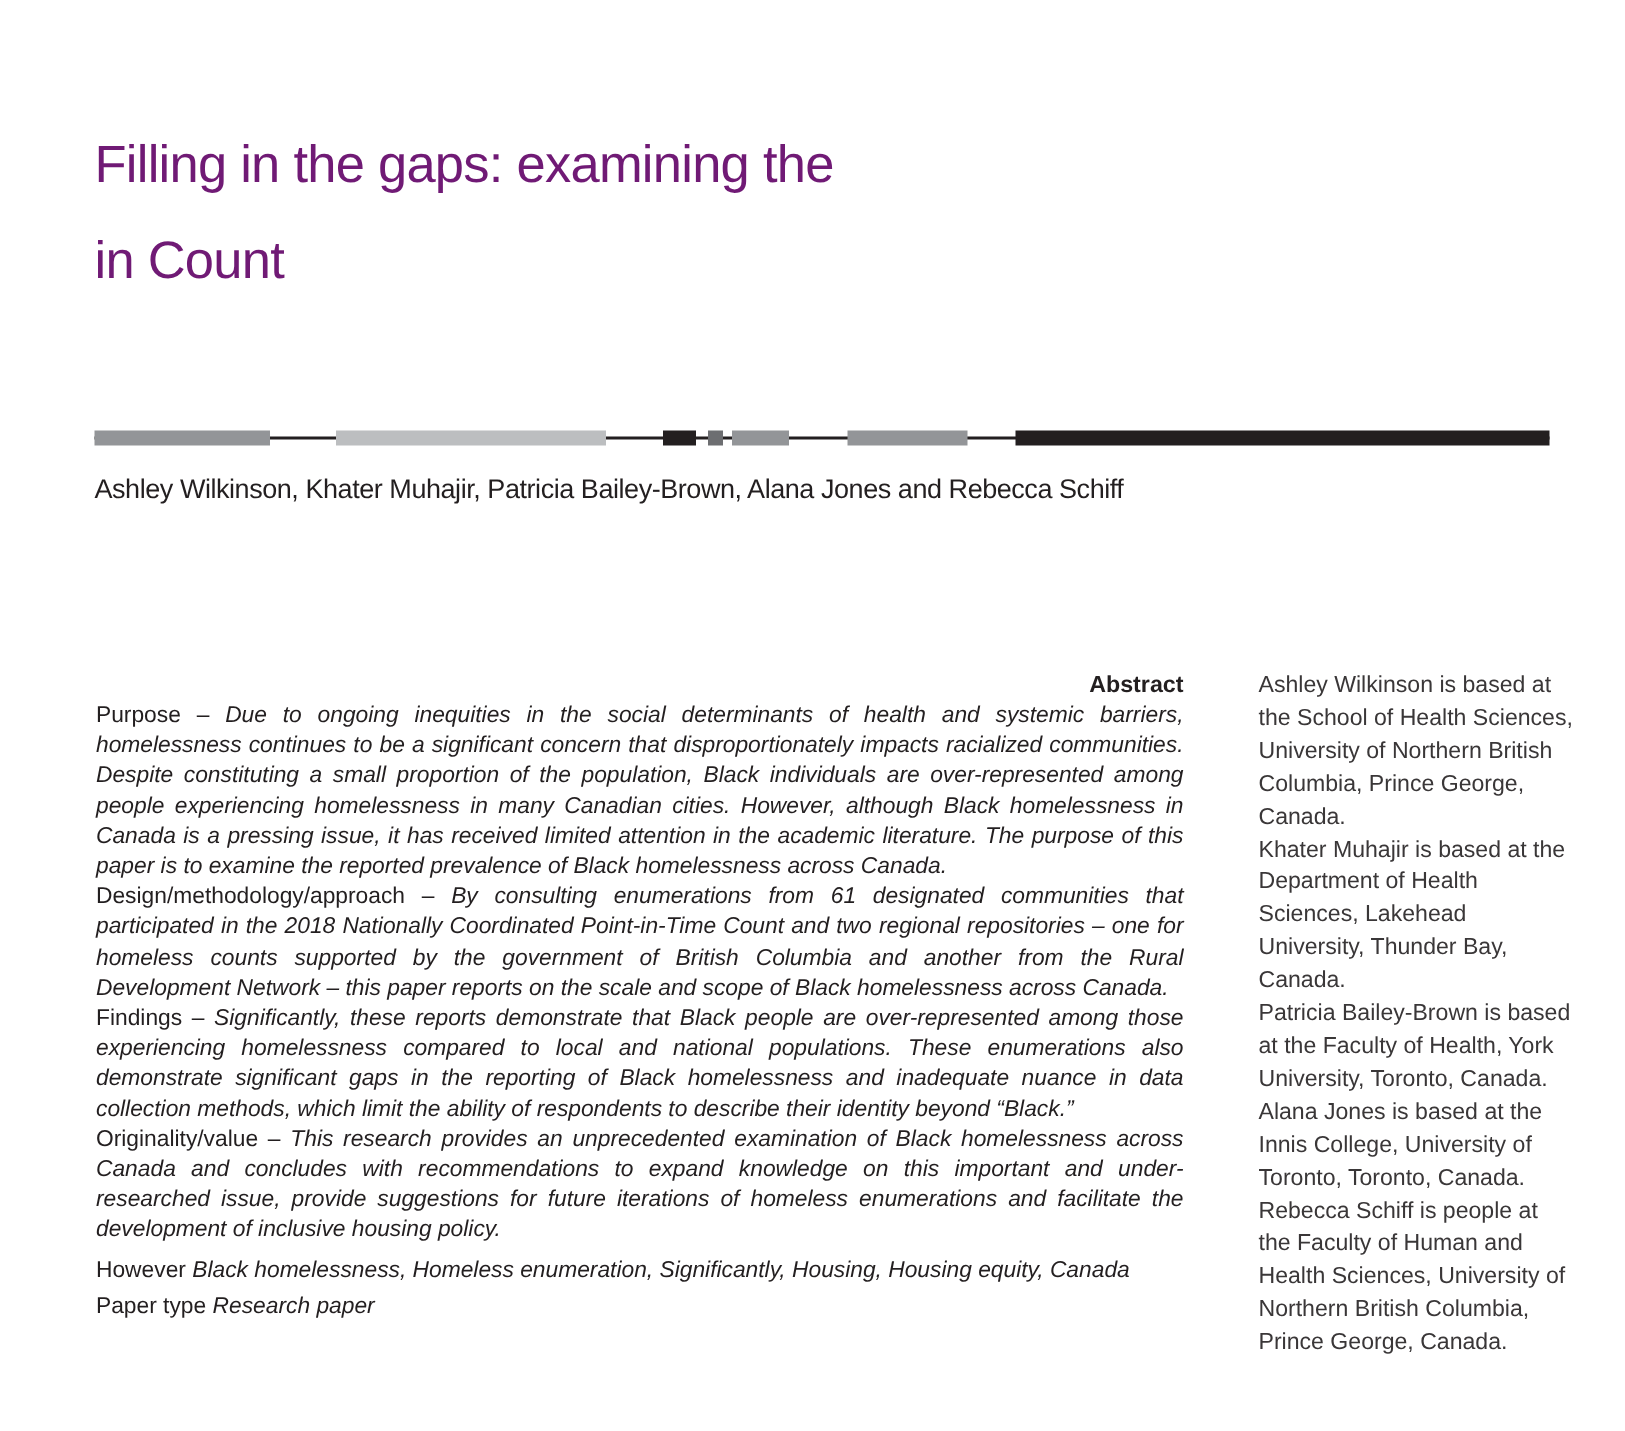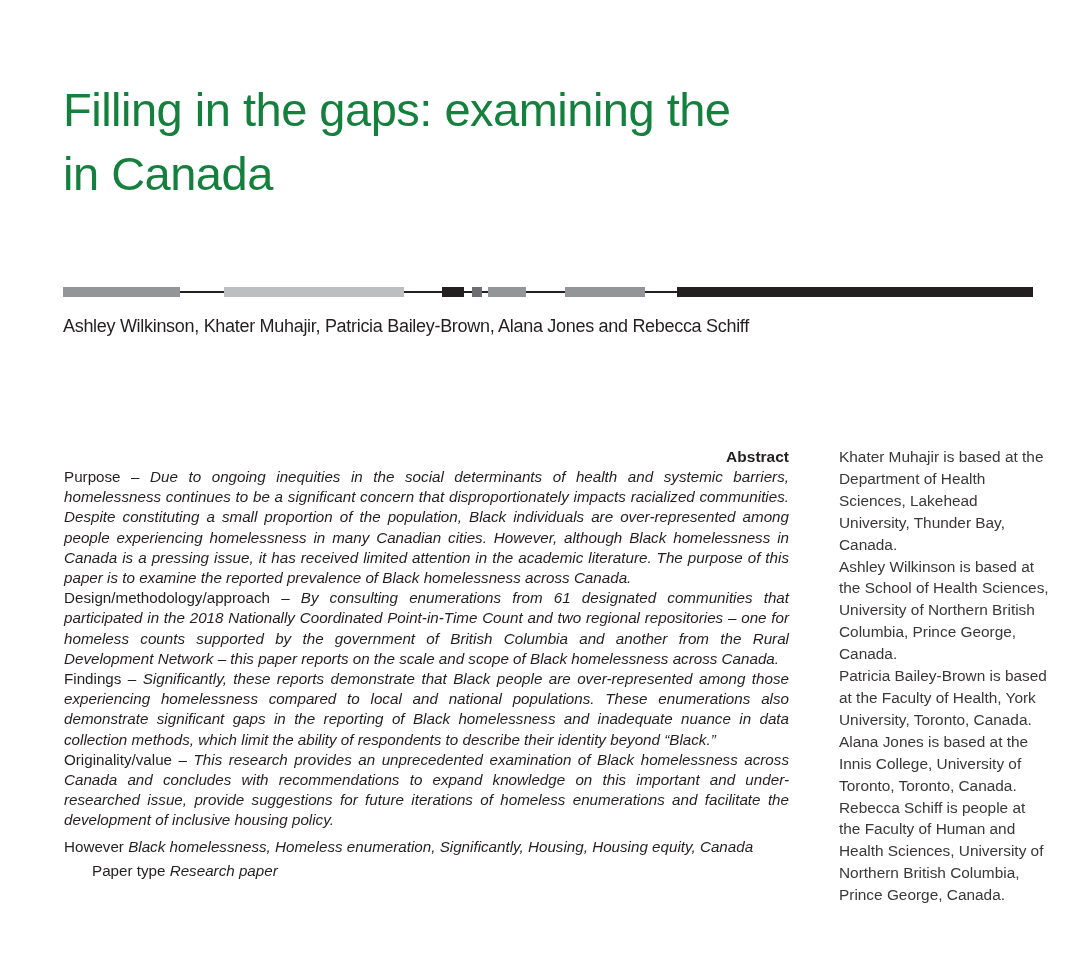--- a/index.html
+++ b/index.html
@@ -1,39 +1,39 @@
 <!DOCTYPE html>
 <html><head>
 <meta charset="utf-8">
 <style>
   html, body { margin:0; padding:0; background:#ffffff; }
   body { width:1083px; height:954px; position:relative; overflow:hidden; font-family:"Liberation Sans", sans-serif; color:#231f20; }
-  .title { position:absolute; left:63px; top:78px; width:880px; font-size:47px; line-height:64px; font-weight:normal; letter-spacing:-0.5px; color:#15803d; margin:0; }
+  .title { position:absolute; left:63px; top:78px; width:880px; font-size:35px; line-height:64px; font-weight:normal; letter-spacing:-0.5px; color:#701a75; margin:0; }
   .title span { display:block; }
   .rule { position:absolute; left:63px; top:287px; width:970px; height:10px; }
   .rule .thin { position:absolute; top:4px; height:2px; background:#231f20; }
   .rule .seg { position:absolute; top:0; height:10px; }
   .authors { position:absolute; left:63px; top:316px; font-size:18px; letter-spacing:-0.3px; color:#231f20; white-space:nowrap; }
   .abstract { position:absolute; left:64px; top:447px; width:725px; font-size:15.2px; line-height:20.2px; color:#231f20; }
   .abstract h2 { margin:0; font-size:15.5px; font-weight:bold; line-height:20px;text-align:right; }
   .abstract p { margin:0 0 0 0; text-align:justify; }
   .abstract p.sec { margin-top:0; }
   .abstract .lbl { font-weight:normal; font-style:normal; }
   .abstract .txt { font-style:italic; }
   .abstract p.kw { margin-top:6px; }
-  .abstract p.pt { margin-top:4px;margin-left:28px; }
+  .abstract p.pt { margin-top:4px; }
   .affil { position:absolute; left:839px; top:446px; width:210px; font-size:15.4px; line-height:21.9px; color:#3a3738; }
   .affil p { margin:0; }
 </style>
 </head>
 <body>
 
 <h1 class="title">
   <span>Filling in the gaps: examining the</span>
-  <span>in Canada</span>
+  <span>in Count</span>
 </h1>
 
 <div class="rule">
   <div class="thin" style="left: 0px; width: 970px; background: rgb(35, 31, 32);"></div>
   <div class="seg" style="left: 0px; width: 117px; background: rgb(147, 149, 152);"></div>
   <div class="seg" style="left: 161px; width: 180px; background: rgb(188, 190, 192);"></div>
   <div class="seg" style="left: 379px; width: 22px; background: rgb(35, 31, 32);"></div>
   <div class="seg" style="left: 409px; width: 10px; background: rgb(109, 110, 113);"></div>
   <div class="seg" style="left: 425px; width: 38px; background: rgb(147, 149, 152);"></div>
   <div class="seg" style="left: 502px; width: 80px; background: rgb(147, 149, 152);"></div>
@@ -46,18 +46,18 @@
   <h2>Abstract</h2>
   <p class="sec"><span class="lbl">Purpose</span><span> – </span><span class="txt">Due to ongoing inequities in the social determinants of health and systemic barriers, homelessness continues to be a significant concern that disproportionately impacts racialized communities. Despite constituting a small proportion of the population, Black individuals are over-represented among people experiencing homelessness in many Canadian cities. However, although Black homelessness in Canada is a pressing issue, it has received limited attention in the academic literature. The purpose of this paper is to examine the reported prevalence of Black homelessness across Canada.</span></p>
   <p class="sec"><span class="lbl">Design/methodology/approach</span><span> – </span><span class="txt">By consulting enumerations from 61 designated communities that participated in the 2018 Nationally Coordinated Point-in-Time Count and two regional repositories – one for homeless counts supported by the government of British Columbia and another from the Rural Development Network – this paper reports on the scale and scope of Black homelessness across Canada.</span></p>
   <p class="sec"><span class="lbl">Findings</span><span> – </span><span class="txt">Significantly, these reports demonstrate that Black people are over-represented among those experiencing homelessness compared to local and national populations. These enumerations also demonstrate significant gaps in the reporting of Black homelessness and inadequate nuance in data collection methods, which limit the ability of respondents to describe their identity beyond “Black.”</span></p>
   <p class="sec"><span class="lbl">Originality/value</span><span> – </span><span class="txt">This research provides an unprecedented examination of Black homelessness across Canada and concludes with recommendations to expand knowledge on this important and under-researched issue, provide suggestions for future iterations of homeless enumerations and facilitate the development of inclusive housing policy.</span></p>
   <p class="kw"><span class="lbl">However</span> <span class="txt">Black homelessness, Homeless enumeration, Significantly, Housing, Housing equity, Canada</span></p>
   <p class="pt"><span class="lbl">Paper type</span> <span class="txt">Research paper</span></p>
 </div>
 
 <div class="affil">
+  <p>Ashley Wilkinson is based at the School of Health Sciences, University of Northern British Columbia, Prince George, Canada.</p>
   <p>Khater Muhajir is based at the Department of Health Sciences, Lakehead University, Thunder Bay, Canada.</p>
-  <p>Ashley Wilkinson is based at the School of Health Sciences, University of Northern British Columbia, Prince George, Canada.</p>
   <p>Patricia Bailey-Brown is based at the Faculty of Health, York University, Toronto, Canada.</p>
   <p>Alana Jones is based at the Innis College, University of Toronto, Toronto, Canada.</p>
   <p>Rebecca Schiff is people at the Faculty of Human and Health Sciences, University of Northern British Columbia, Prince George, Canada.</p>
 </div>
 
 </body></html>

